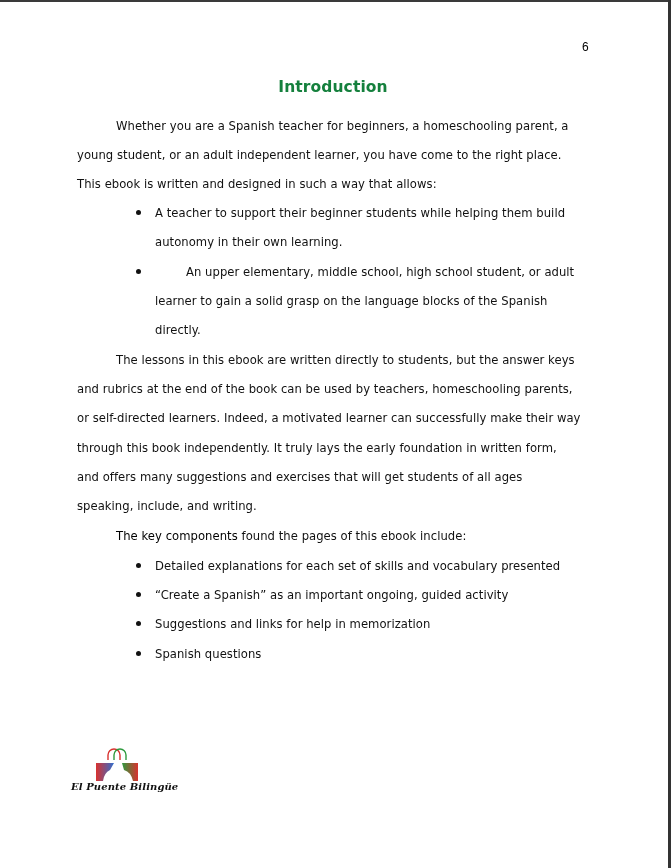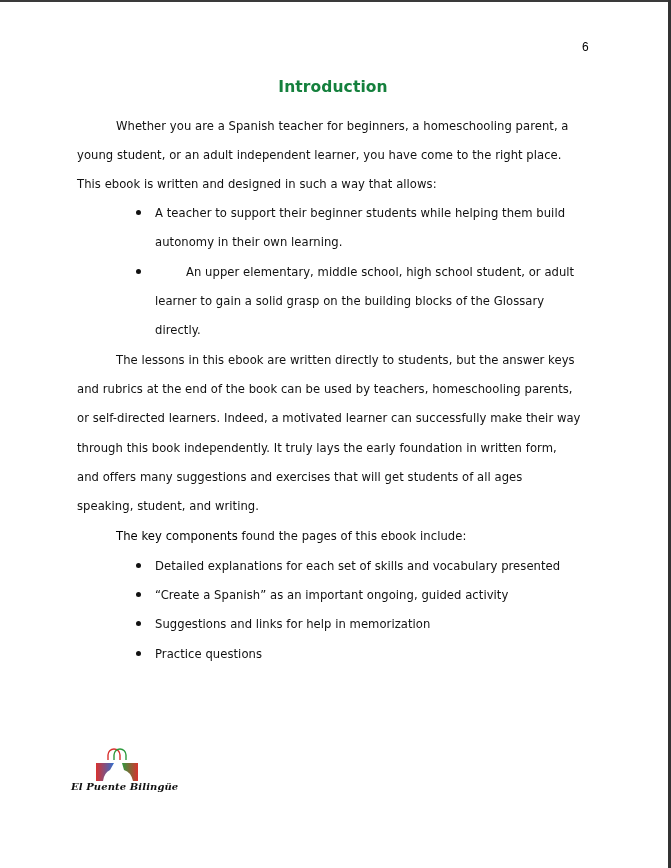--- a/index.html
+++ b/index.html
@@ -53,52 +53,52 @@
 
 <div>
   <div>
     <span class="bullet" style="left:136px; top:210px;"></span>
     <div class="line" style="left:155px; top:205px;">A teacher to support their beginner students while helping them build</div>
     <div class="line" style="left:155px; top:234px;">autonomy in their own learning.</div>
   </div>
   <div>
     <span class="bullet" style="left:136px; top:269px;"></span>
     <div class="line" style="left:155px; top:264px;margin-left:31px;">An upper elementary, middle school, high school student, or adult</div>
-    <div class="line" style="left:155px; top:293px;">learner to gain a solid grasp on the building blocks of the Glossary</div>
+    <div class="line" style="left:155px; top:293px;">learner to gain a solid grasp on the language blocks of the Spanish</div>
     <div class="line" style="left:155px; top:322px;">directly.</div>
   </div>
 </div>
 
 <div>
   <div class="line" style="left:116px; top:352px;">The lessons in this ebook are written directly to students, but the answer keys</div>
   <div class="line" style="left:77px; top:381px;">and rubrics at the end of the book can be used by teachers, homeschooling parents,</div>
   <div class="line" style="left:77px; top:410px;">or self-directed learners. Indeed, a motivated learner can successfully make their way</div>
   <div class="line" style="left:77px; top:440px;">through this book independently. It truly lays the early foundation in written form,</div>
   <div class="line" style="left:77px; top:469px;">and offers many suggestions and exercises that will get students of all ages</div>
-  <div class="line" style="left:77px; top:498px;">speaking, student, and writing.</div>
+  <div class="line" style="left:77px; top:498px;">speaking, include, and writing.</div>
 </div>
 
 <div>
   <div class="line" style="left:116px; top:528px;"><b>The key components</b><span> found the pages of this ebook include:</span></div>
 
   <div>
     <span class="bullet" style="left:136px; top:563px;"></span>
     <div class="line" style="left:155px; top:558px;">Detailed explanations for each set of skills and vocabulary presented</div>
   </div>
   <div>
     <span class="bullet" style="left:136px; top:592px;"></span>
     <div class="line" style="left:155px; top:587px;">“Create a Spanish” as an important ongoing, guided activity</div>
   </div>
   <div>
     <span class="bullet" style="left:136px; top:621px;"></span>
     <div class="line" style="left:155px; top:616px;">Suggestions and links for help in memorization</div>
   </div>
   <div>
     <span class="bullet" style="left:136px; top:651px;"></span>
-    <div class="line" style="left:155px; top:646px;">Practice questions</div>
+    <div class="line" style="left:155px; top:646px;">Spanish questions</div>
   </div>
 </div>
 
 <div>
   <svg class="logo" viewBox="0 0 94 46" xmlns="http://www.w3.org/2000/svg">
     <defs>
       <linearGradient id="lg-left" x1="0" y1="0" x2="1" y2="0">
         <stop offset="0" stop-color="#d8322f"></stop>
         <stop offset="1" stop-color="#2f6fd0"></stop>
       </linearGradient>

